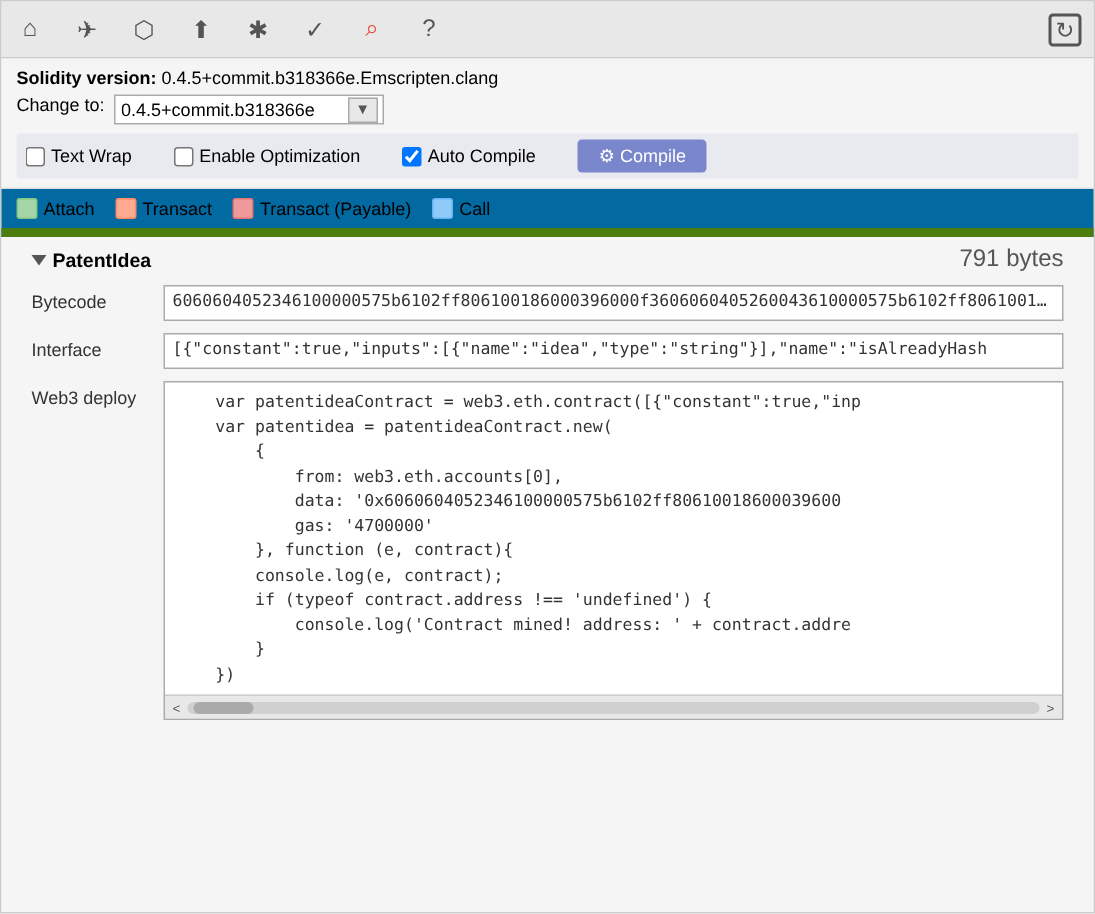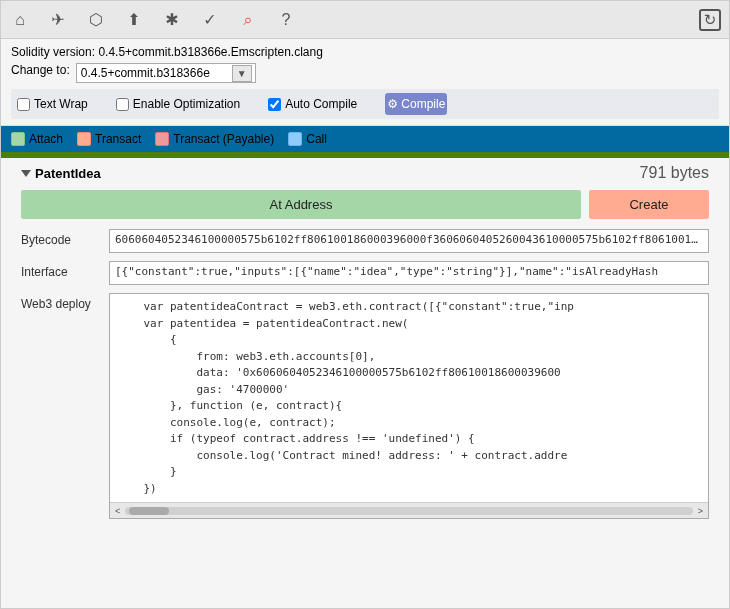--- a/index.html
+++ b/index.html
@@ -51,21 +51,21 @@
     
     .solidity-info {
       background: #f5f5f5;
       border-bottom: 1px solid #ddd;
       padding: 6px 10px;
     }
     .solidity-version {
       font-size: 12px;
       margin-bottom: 4px;
     }
-    .solidity-version strong { font-weight: normal; }
+    .solidity-version strong { font-weight: bold; }
 
     .change-to-row {
       display: flex;
       align-items: flex-start;
       gap: 6px;
       margin-bottom: 6px;
     }
     .change-to-label { font-size: 12px; }
     .select-wrapper {
       position: relative;
@@ -107,21 +107,21 @@
       cursor: pointer;
     }
     .checkbox-label input[type=checkbox] {
       margin: 0;
     }
 
     .compile-btn {
       background: #7986cb;
       color: white;
       border: none;
-      padding: 4px 2px;
+      padding: 4px 14px;
       font-size: 12px;
       border-radius: 3px;
       cursor: pointer;
       display: flex;
       align-items: center;
       gap: 5px;
     }
 
     
     .legend-row {
@@ -366,24 +366,20 @@
 
   <div class="contract-section">
     <div class="contract-header">
       <div class="contract-title">
         <div class="triangle-down"></div>
         <span>PatentIdea</span>
       </div>
       <span class="contract-size">791 bytes</span>
     </div>
 
-    <div class="address-btn-row">
-      <button class="at-address-btn">At Address</button>
-      <button class="create-btn">Create</button>
-    </div>
 
     <div class="field-row">
       <span class="field-label">Bytecode</span>
       <div class="field-input">6060604052346100000575b6102ff806100186000396000f3606060405260043610000575b6102ff80610018600039600</div>
     </div>
 
     <div class="field-row">
       <span class="field-label">Interface</span>
       <div class="field-input">[{"constant":true,"inputs":[{"name":"idea","type":"string"}],"name":"isAlreadyHash</div>
     </div>

